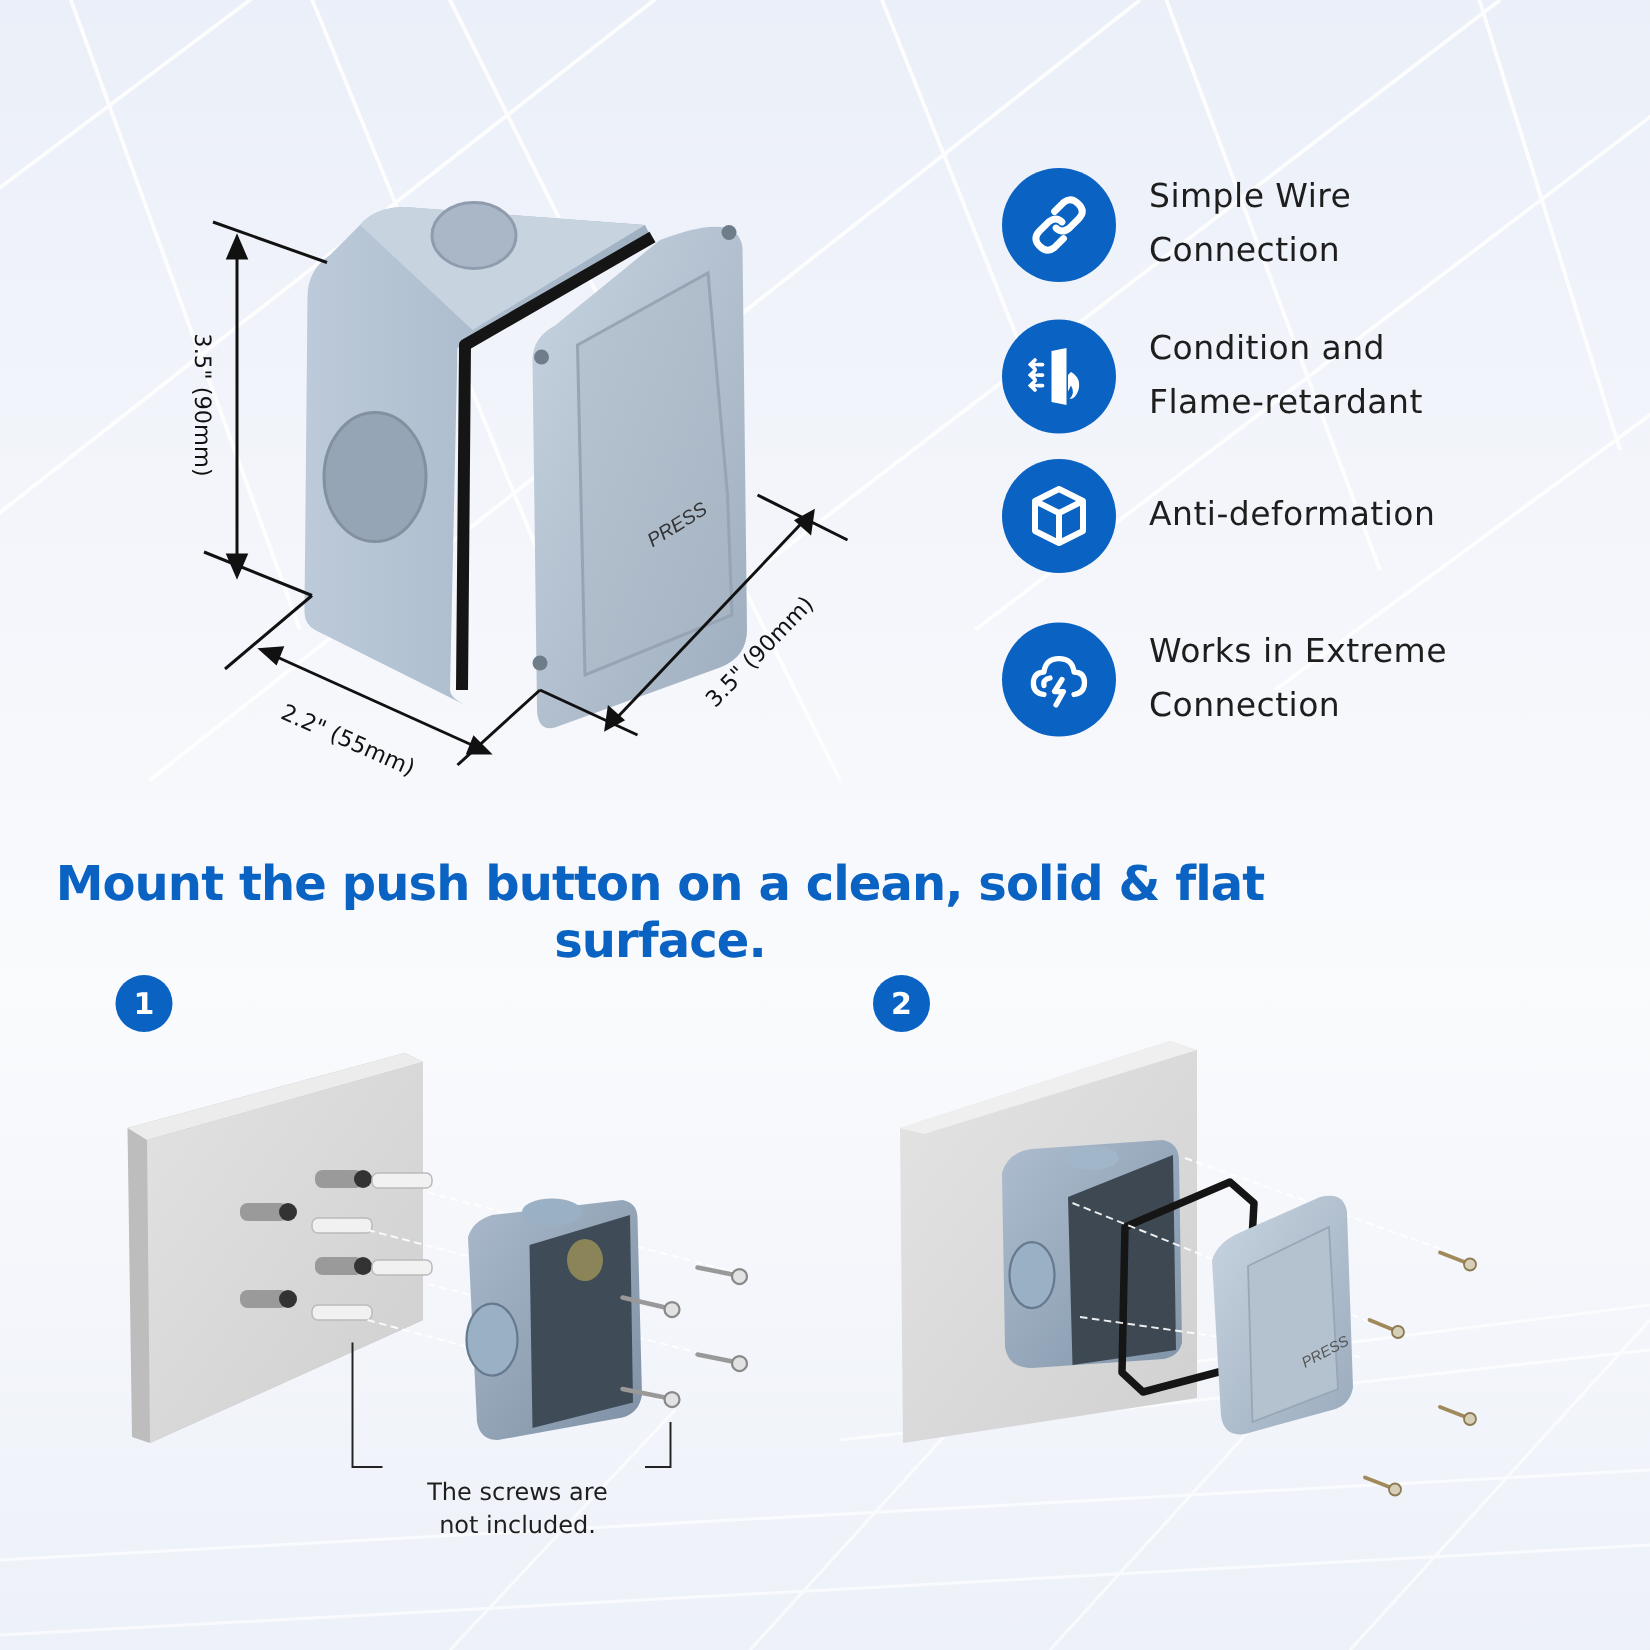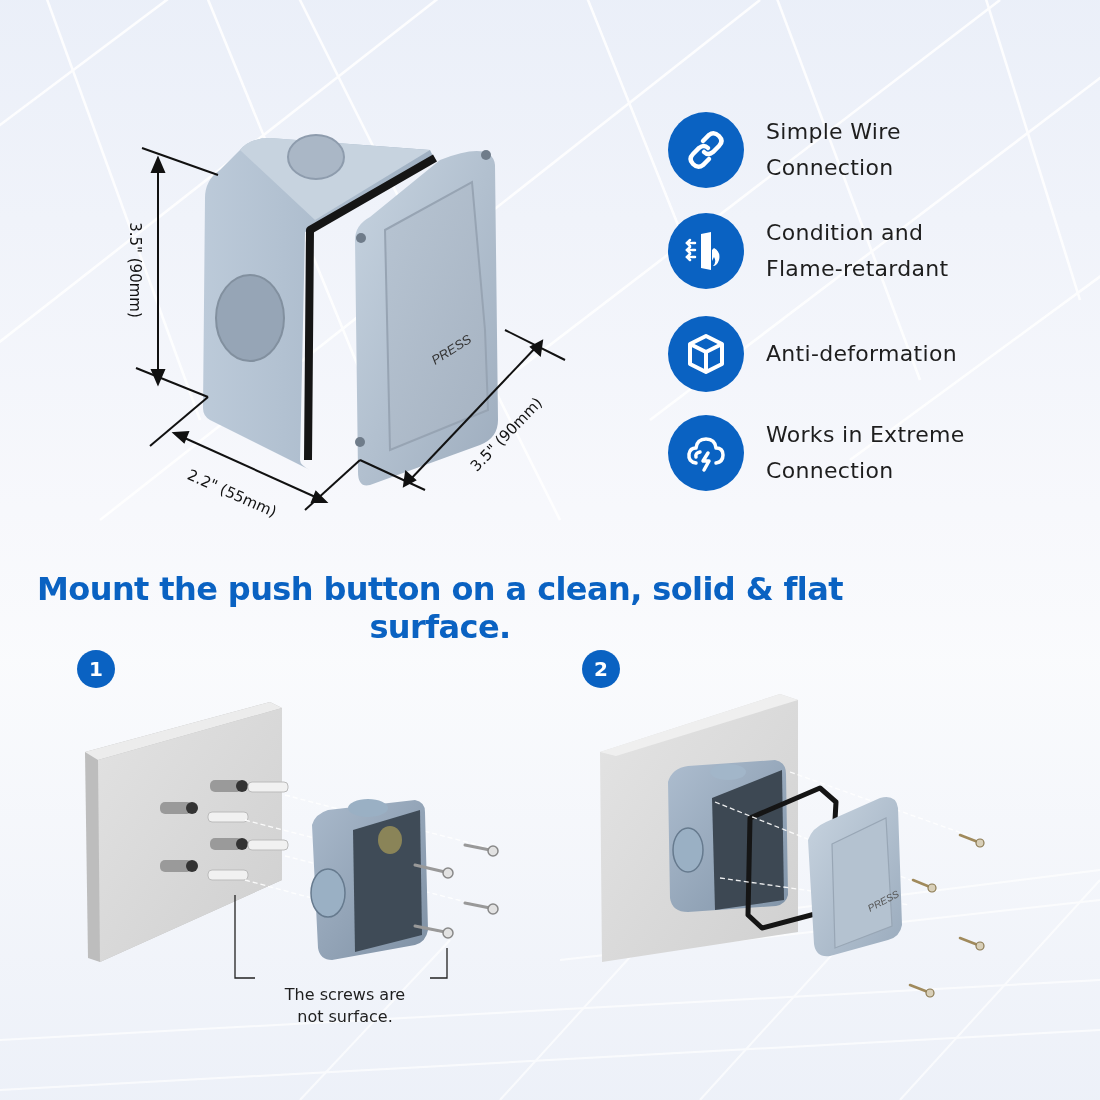--- a/index.html
+++ b/index.html
@@ -180,21 +180,21 @@
           <path d="M9 28 L6 31 L9 34"></path>
         </g>
         <path d="M20 8 L30 6 L30 44 L20 42 Z" fill="#fff"></path>
         <path d="M33 22 Q40 26 38 34 Q36 40 32 40 Q36 36 33 31 Q31 35 31 35 L31 24 Z" fill="#fff"></path>
       </svg>
     </div>
     <div class="feature-text">Condition and
 Flame-retardant</div>
   </div>
 
-  <div class="feature" style="top:204px;">
+  <div class="feature" style="top:194px;">
     <div class="feature-icon">
       <svg width="44" height="44" viewBox="0 0 44 44" fill="none" stroke="#fff" stroke-width="4" stroke-linejoin="round">
         <path d="M22 4 L38 12 L38 32 L22 40 L6 32 L6 12 Z"></path>
         <path d="M6 12 L22 20 L38 12"></path>
         <line x1="22" y1="20" x2="22" y2="40"></line>
       </svg>
     </div>
     <div class="feature-text">Anti-deformation</div>
   </div>
 
@@ -282,21 +282,21 @@
       <circle cx="378" cy="243" r="5"></circle>
     </g>
 
     <g stroke="#222" stroke-width="1.3" fill="none">
       <polyline points="165,205 165,288 185,288"></polyline>
       <polyline points="377,258 377,288 360,288"></polyline>
     </g>
   </svg>
 </div>
 <div class="note">The screws are
-not surface.</div>
+not included.</div>
 
 <div class="step-illustration" style="left:580px; top:690px; width:450px; height:320px;">
   <svg width="450" height="320" viewBox="0 0 450 320">
     <defs>
       <linearGradient id="wallFront2" x1="0" y1="0" x2="1" y2="1">
         <stop offset="0" stop-color="#e4e4e4"></stop>
         <stop offset="1" stop-color="#d0d0d0"></stop>
       </linearGradient>
       <linearGradient id="boxGrad2" x1="0" y1="0" x2="1" y2="1">
         <stop offset="0" stop-color="#adbdcf"></stop>

